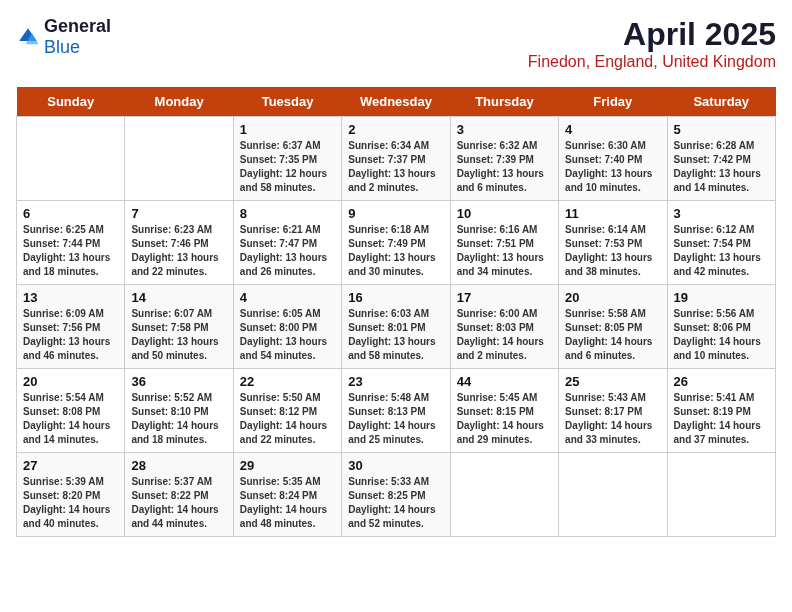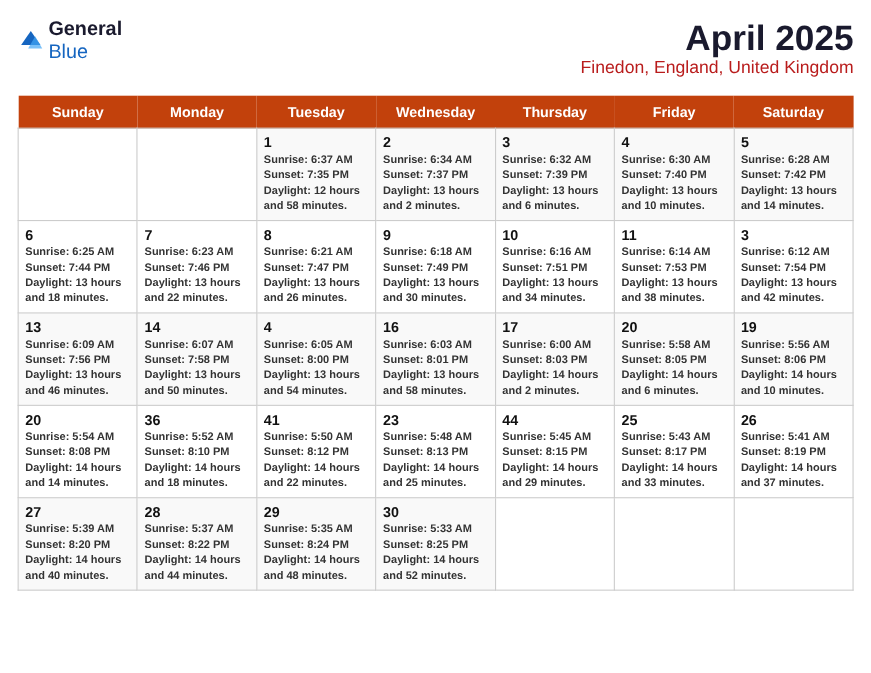--- a/index.html
+++ b/index.html
@@ -199,21 +199,21 @@
       <tr>
         <td>
           <div class="day-num">20</div>
           <div class="day-info">Sunrise: 5:54 AM<br>Sunset: 8:08 PM<br>Daylight: 14 hours and 14 minutes.</div>
         </td>
         <td>
           <div class="day-num">36</div>
           <div class="day-info">Sunrise: 5:52 AM<br>Sunset: 8:10 PM<br>Daylight: 14 hours and 18 minutes.</div>
         </td>
         <td>
-          <div class="day-num">41</div>
+          <div class="day-num">22</div>
           <div class="day-info">Sunrise: 5:50 AM<br>Sunset: 8:12 PM<br>Daylight: 14 hours and 22 minutes.</div>
         </td>
         <td>
           <div class="day-num">23</div>
           <div class="day-info">Sunrise: 5:48 AM<br>Sunset: 8:13 PM<br>Daylight: 14 hours and 25 minutes.</div>
         </td>
         <td>
           <div class="day-num">44</div>
           <div class="day-info">Sunrise: 5:45 AM<br>Sunset: 8:15 PM<br>Daylight: 14 hours and 29 minutes.</div>
         </td>

